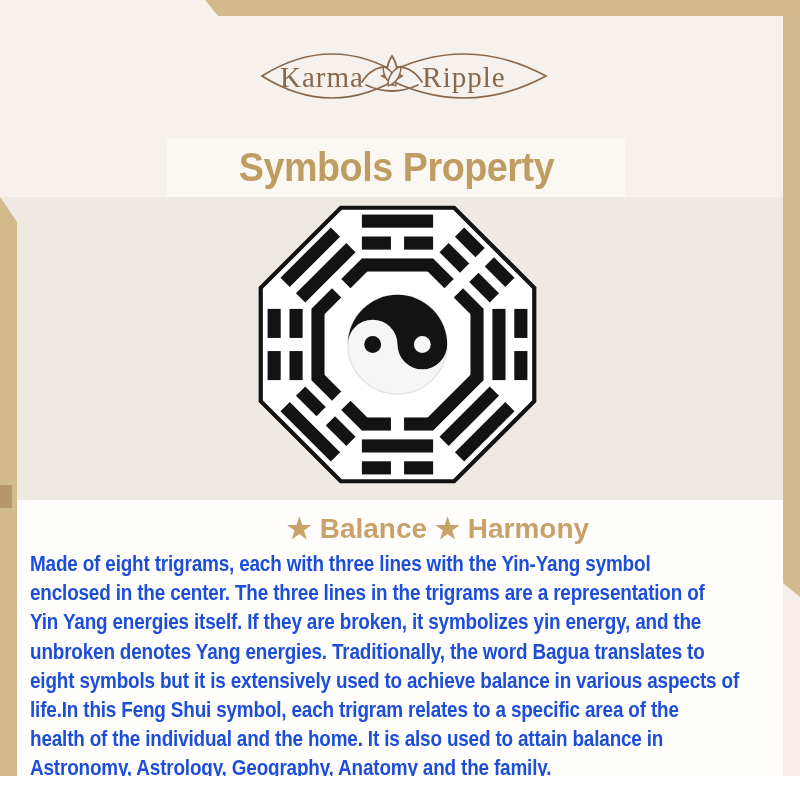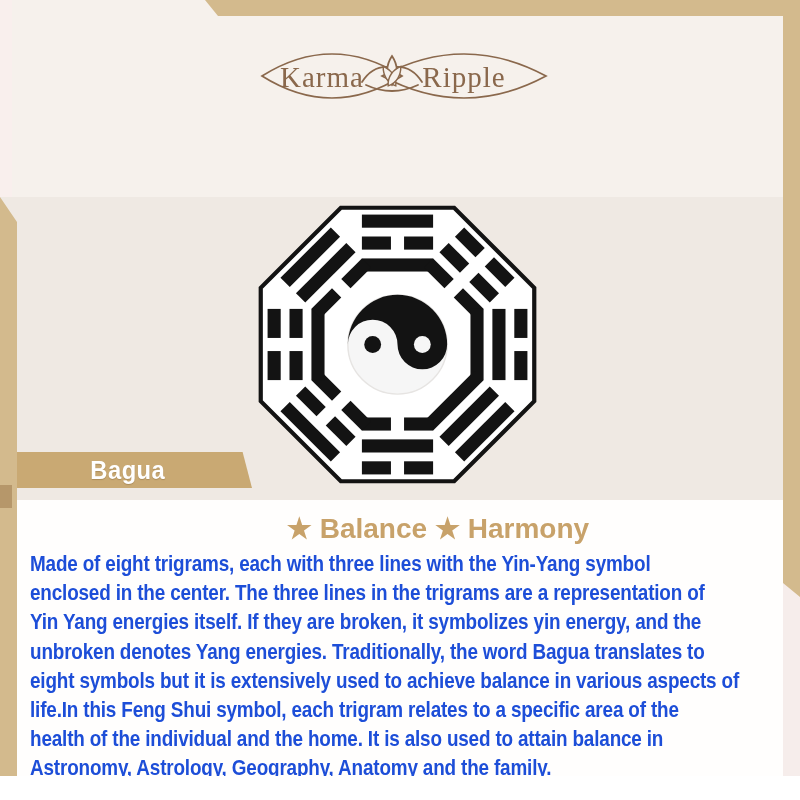--- a/index.html
+++ b/index.html
@@ -91,20 +91,23 @@
     <g transform="translate(150,48)" stroke="#8a684c" stroke-width="1.8" fill="#f6f1ec" stroke-linecap="round">
       <path d="M-30,2 C-23,-9 -13,-14 -3,-13" fill="none"></path>
       <path d="M30,2 C23,-9 13,-14 3,-13" fill="none"></path>
       <path d="M0,-24 C6,-15 7,-4 0,5 C-7,-4 -6,-15 0,-24 Z"></path>
       <path d="M0,-24 C6,-15 7,-4 0,5 C-7,-4 -6,-15 0,-24 Z" transform="rotate(-33) translate(0,3) scale(0.8)"></path>
       <path d="M0,-24 C6,-15 7,-4 0,5 C-7,-4 -6,-15 0,-24 Z" transform="rotate(33) translate(0,3) scale(0.8)"></path>
       <path d="M-26,5 Q0,17 26,5" fill="none"></path>
     </g>
   </svg>
 
+  <div class="title-panel">
+    <div class="page-title">Symbols Property</div>
+  </div>
 
   <svg class="bagua-svg" viewBox="0 0 300 300">
     <path d="M89.5,4 L210.5,4 L296,89.5 L296,210.5 L210.5,296 L89.5,296 L4,210.5 L4,89.5 Z" fill="#ffffff" stroke="#131313" stroke-width="4.5"></path>
     <g id="trigrams" fill="#131313">
         <g transform="rotate(0 150 150)">
           <rect x="112" y="11.3" width="76" height="14"></rect>
           <rect x="112" y="34.7" width="31" height="14"></rect>
           <rect x="157" y="34.7" width="31" height="14"></rect>
           <rect x="112" y="58.1" width="76" height="14"></rect>
         </g>
@@ -156,23 +159,20 @@
         </g>
       </g>
     <g transform="rotate(-90 150 150)">
       <circle cx="150" cy="150" r="53" fill="#f6f6f6" stroke="#e6e4e2" stroke-width="1.5"></circle>
       <path d="M150,97 a53,53 0 0 1 0,106 a26.5,26.5 0 0 1 0,-53 a26.5,26.5 0 0 0 0,-53 Z" fill="#131313"></path>
       <circle cx="150" cy="123.5" r="9" fill="#131313"></circle>
       <circle cx="150" cy="176.5" r="9" fill="#f6f6f6"></circle>
     </g>
   </svg>
 
-  <div class="bagua-label">
-    <span>Bagua</span>
-  </div>
 
   <div class="tagline">★ Balance ★ Harmony</div>
 
   <div class="body-text">
     <div class="bline">Made of eight trigrams, each with three lines with the Yin-Yang symbol</div>
     <div class="bline">enclosed in the center. The three lines in the trigrams are a representation of</div>
     <div class="bline">Yin Yang energies itself. If they are broken, it symbolizes yin energy, and the</div>
     <div class="bline">unbroken denotes Yang energies. Traditionally, the word Bagua translates to</div>
     <div class="bline">eight symbols but it is extensively used to achieve balance in various aspects of</div>
     <div class="bline">life.In this Feng Shui symbol, each trigram relates to a specific area of the</div>

